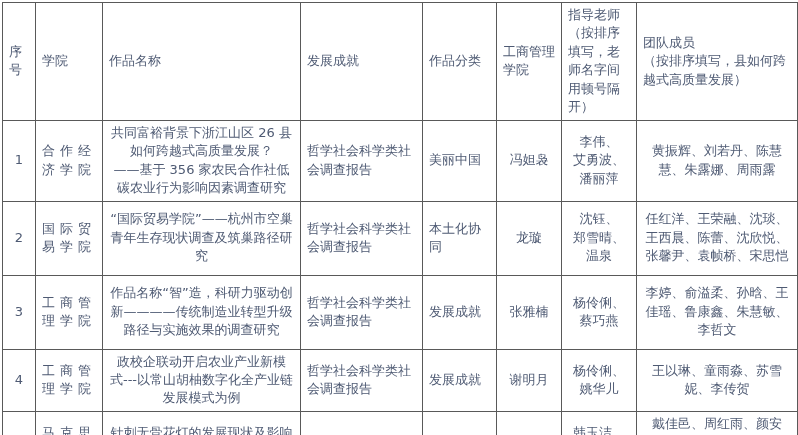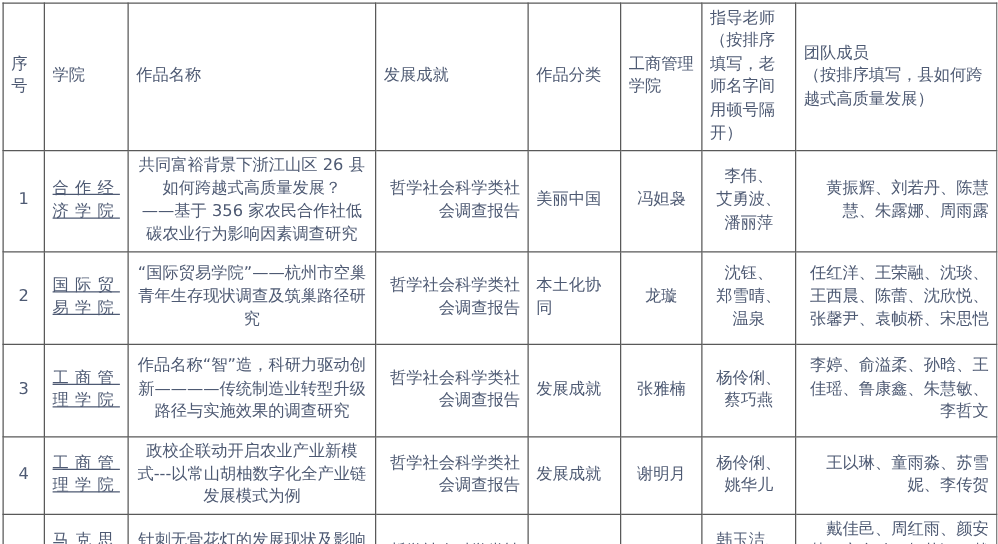--- a/index.html
+++ b/index.html
@@ -25,27 +25,27 @@
     font-weight:normal;
     line-height:1.42;
     padding:3px 6px;
     vertical-align:middle;
     white-space:pre-line;
     overflow:hidden;
   }
   .doc-table th{text-align:left;}
   .th-small{font-size:12.5px;}
   .cell-no{text-align:center;padding:3px 2px;}
-  .cell-college{text-align:center;letter-spacing:0.38em;padding:3px 4px;text-decoration:underline;}
+  .cell-college{text-align:center;letter-spacing:0.38em;padding:3px 4px;}
   .cell-title{text-align:center;}
-  .cell-category{text-align:right;}
+  .cell-category{text-align:left;}
   .cell-classification{text-align:left;margin-top:22px;}
   .cell-leader{text-align:center;padding:3px 4px;}
   .cell-advisors{text-align:center;}
-  .cell-members{text-align:right;}
+  .cell-members{text-align:center;}
   tr.hrow{height:92px;}
   tr.r0{height:76px;}
   tr.r1{height:74px;}
   tr.r2{height:74px;}
   tr.r3{height:52px;}
   tr.r4{height:67px;}
 </style>
 </head>
 <body>
 

